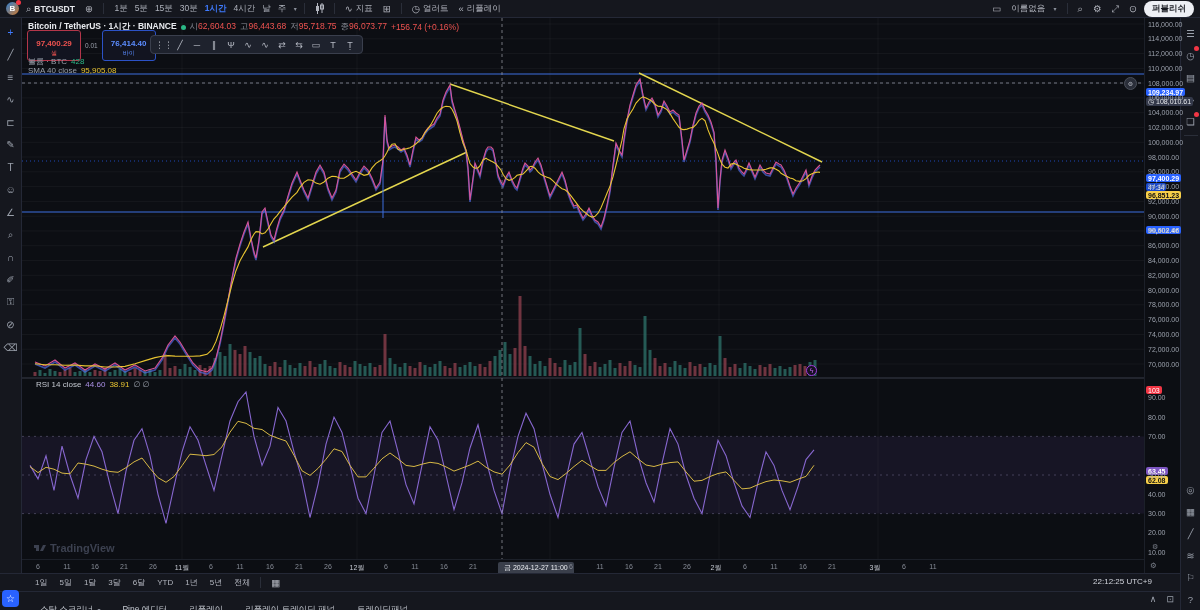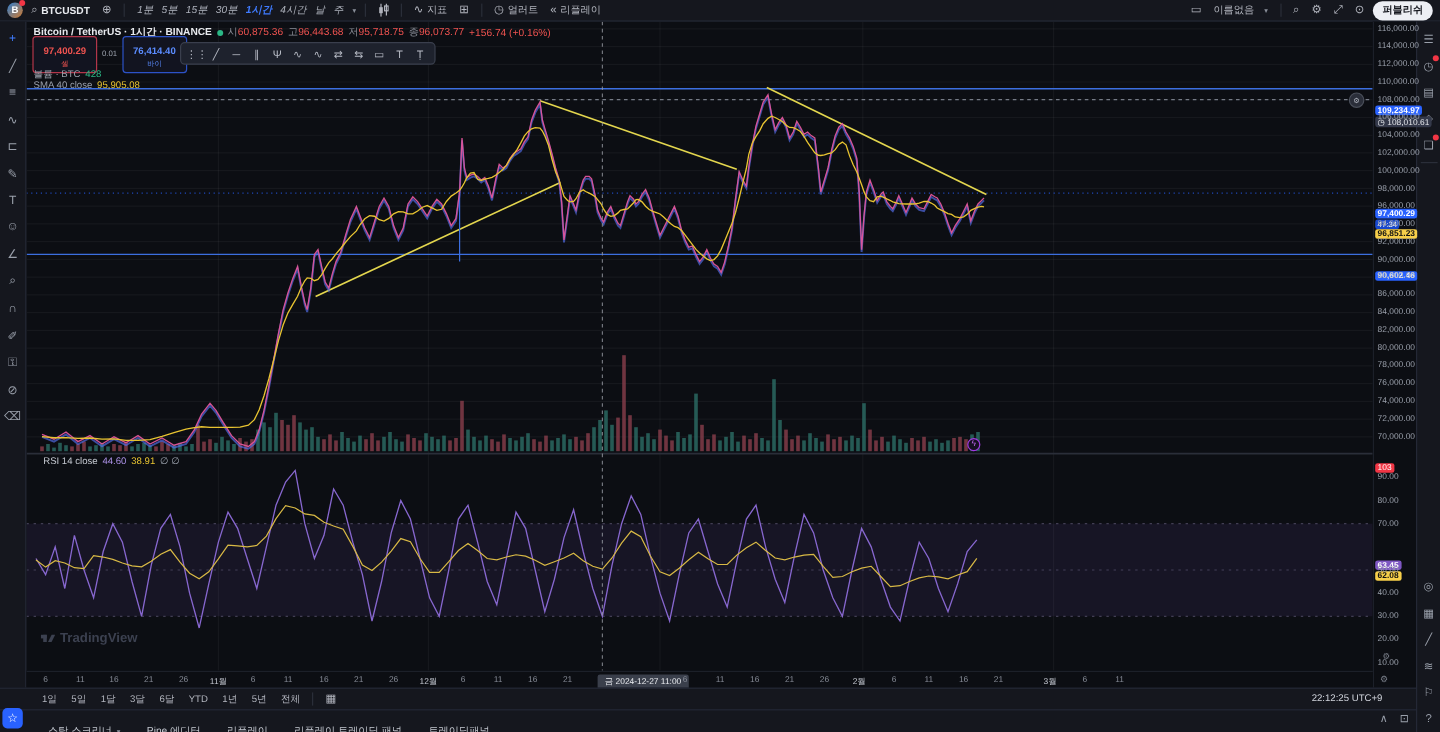--- a/index.html
+++ b/index.html
@@ -4,21 +4,21 @@
 <style>
   html,body{margin:0;padding:0;background:#05060a;}
   #app{position:relative;width:1200px;height:610px;background:#0c0e13;overflow:hidden;
        font-family:"Liberation Sans",sans-serif;color:#d1d4dc;-webkit-user-select:none;}
   .abs{position:absolute;}
   
   #topbar{left:0;top:0;width:1200px;height:18px;background:#15171e;border-bottom:1px solid #242836;
           display:flex;align-items:center;gap:4px;padding:0 6px;box-sizing:border-box;font-size:8.5px;}
   .sep{width:1px;height:11px;background:#2a2e39;margin:0 3px;flex:none;}
   .tbtn{color:#b2b5be;padding:0 3px;display:flex;align-items:center;gap:3px;white-space:nowrap;}
-  .tf{color:#aeb2bc;padding:0 3.5px;font-style:italic;}
+  .tf{color:#aeb2bc;padding:0 3.5px;}
   .tf.active{color:#3f7bff;font-weight:bold;}
   #avatar{width:13px;height:13px;border-radius:50%;background:linear-gradient(135deg,#2f7fd0,#d07a2f);
           color:#fff;font-size:8px;font-weight:bold;display:flex;align-items:center;justify-content:center;position:relative;flex:none;}
   #avatar .dot{position:absolute;top:-2px;right:-2px;width:5px;height:5px;border-radius:50%;background:#f23645;}
   .spacer{flex:1;}
   #publish{background:#edeff4;color:#15171e;border-radius:8px;padding:2px 8px;font-weight:bold;font-size:8.5px;}
   .glyph{font-size:9.5px;line-height:1;}
   
   #lefttb{left:0;top:18px;width:22px;height:555px;background:#15171e;border-right:1px solid #242836;
           display:flex;flex-direction:column;align-items:center;padding-top:3px;box-sizing:border-box;}
@@ -72,21 +72,21 @@
   #starbtn{position:absolute;left:2px;top:590px;width:17px;height:17px;background:#2962ff;border-radius:4px;
            color:#fff;display:flex;align-items:center;justify-content:center;font-size:10px;}
   #botright{position:absolute;right:26px;top:594px;display:flex;gap:10px;color:#9aa0ab;font-size:9px;}
   
   #linegear{left:1124px;top:77px;width:11px;height:11px;border-radius:50%;background:#2a2e39;border:1px solid #4a4f5a;
             color:#aeb2bc;font-size:6px;display:flex;align-items:center;justify-content:center;}
   #boost{left:806px;top:365px;width:11px;height:11px;border-radius:50%;border:1.5px solid #a13ae0;color:#c169ef;
          font-size:7px;display:flex;align-items:center;justify-content:center;box-sizing:border-box;background:#161022;}
   #axgear1{left:1152px;top:543px;font-size:7px;color:#787d88;}
   #axgear2{left:1150px;top:561px;font-size:7.5px;color:#787d88;}
-  #wmark{left:34px;top:526px;display:flex;align-items:flex-end;gap:4px;color:#3c4150;font-weight:bold;font-size:11px;}
+  #wmark{left:34px;top:542px;display:flex;align-items:flex-end;gap:4px;color:#3c4150;font-weight:bold;font-size:11px;}
   .caret{font-size:6px;color:#8a8f9a;}
 </style>
 </head>
 <body>
 
 <div id="app">
 
   <svg id="chartsvg" class="abs" width="1122" height="541" viewBox="22 18 1122 541">
       <line x1="22" x2="1144" y1="24" y2="24" stroke="rgba(255,255,255,0.045)"></line>
       <line x1="22" x2="1144" y1="38.78260869565217" y2="38.78260869565217" stroke="rgba(255,255,255,0.045)"></line>
@@ -382,21 +382,21 @@
       <div class="rtool">▦</div>
       <div class="rtool">╱</div>
       <div class="rtool">≋</div>
       <div class="rtool">⚐</div>
       <div class="rtool">?</div>
     </div>
 
   <div id="legend1" class="abs">
     <span class="t">Bitcoin / TetherUS · 1시간 · BINANCE</span>
     <span class="odot"></span>
-    <span><span class="okey">시</span><span class="oval">60,875.36</span></span>
+    <span><span class="okey">시</span><span class="oval">62,604.03</span></span>
     <span><span class="okey">고</span><span class="oval">96,443.68</span></span>
     <span><span class="okey">저</span><span class="oval">95,718.75</span></span>
     <span><span class="okey">종</span><span class="oval">96,073.77</span></span>
     <span class="oval">+156.74 (+0.16%)</span>
   </div>
 
   <div id="bswidget" class="abs">
     <div class="bsbox" id="sellbox">
       <span class="num">97,400.29</span>
       <span class="lbl">셀</span>

